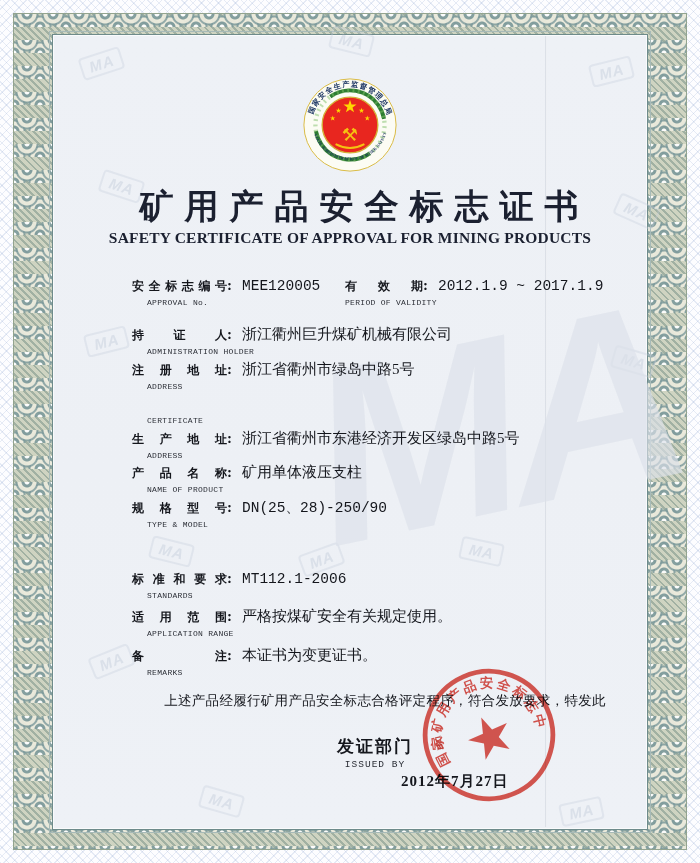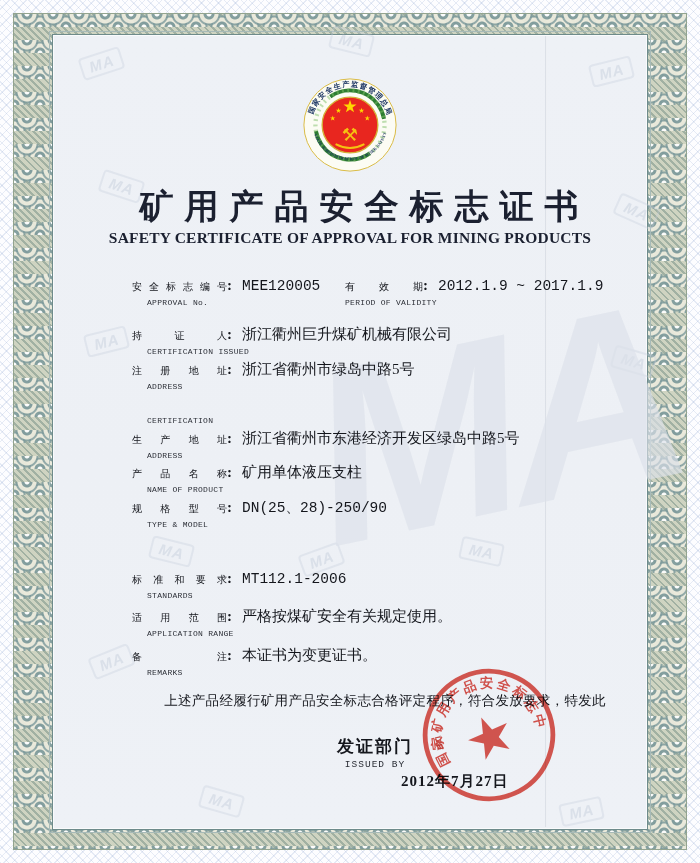--- a/index.html
+++ b/index.html
@@ -57,21 +57,21 @@
     letter-spacing:11px;padding-left:29px;
   }
   .title-en{
     position:absolute;left:0;right:0;top:229px;text-align:center;
     font-size:15.5px;font-weight:bold;color:#1b2030;letter-spacing:.2px;
   }
   
   .row{position:absolute;left:132px;white-space:nowrap;}
   .zh-label{
     display:inline-block;width:95px;vertical-align:baseline;
-    font-size:10px;font-weight:normal;color:#14161c;
+    font-size:12px;font-weight:bold;color:#14161c;
     text-align:justify;text-align-last:justify;
   }
   .colon{font-size:15px;font-weight:bold;color:#14161c;}
   .value{font-size:15px;color:#14161c;margin-left:10px;}
   .value-mono{font-family:"Liberation Mono","DejaVu Sans Mono",monospace;font-size:14.5px;}
   .sub-en{
     position:absolute;left:147px;
     font-family:"Liberation Mono","DejaVu Sans Mono",monospace;
     font-size:8px;color:#2b2e36;letter-spacing:.3px;white-space:nowrap;
   }
@@ -161,28 +161,28 @@
   </div>
   <div class="sub-en" style="top:298px">APPROVAL No.</div>
   <div class="row right" style="top:276px">
     <span class="zh-label w80">有效期</span><span class="colon">:</span><span class="value value-mono">2012.1.9 ~ 2017.1.9</span>
   </div>
   <div class="sub-en right" style="top:298px">PERIOD OF VALIDITY</div>
 
   <div class="row" style="top:325px">
     <span class="zh-label">持证人</span><span class="colon">:</span><span class="value">浙江衢州巨升煤矿机械有限公司</span>
   </div>
-  <div class="sub-en" style="top:347px">CERTIFICATION ISSUED</div>
+  <div class="sub-en" style="top:347px">ADMINISTRATION HOLDER</div>
 
   <div class="row" style="top:360px">
     <span class="zh-label">注册地址</span><span class="colon">:</span><span class="value">浙江省衢州市绿岛中路5号</span>
   </div>
   <div class="sub-en" style="top:382px">ADDRESS</div>
 
-  <div class="sub-en" style="top:416px">CERTIFICATION</div>
+  <div class="sub-en" style="top:416px">CERTIFICATE</div>
 
   <div class="row" style="top:429px">
     <span class="zh-label">生产地址</span><span class="colon">:</span><span class="value">浙江省衢州市东港经济开发区绿岛中路5号</span>
   </div>
   <div class="sub-en" style="top:451px">ADDRESS</div>
 
   <div class="row" style="top:463px">
     <span class="zh-label">产品名称</span><span class="colon">:</span><span class="value">矿用单体液压支柱</span>
   </div>
   <div class="sub-en" style="top:485px">NAME OF PRODUCT</div>

